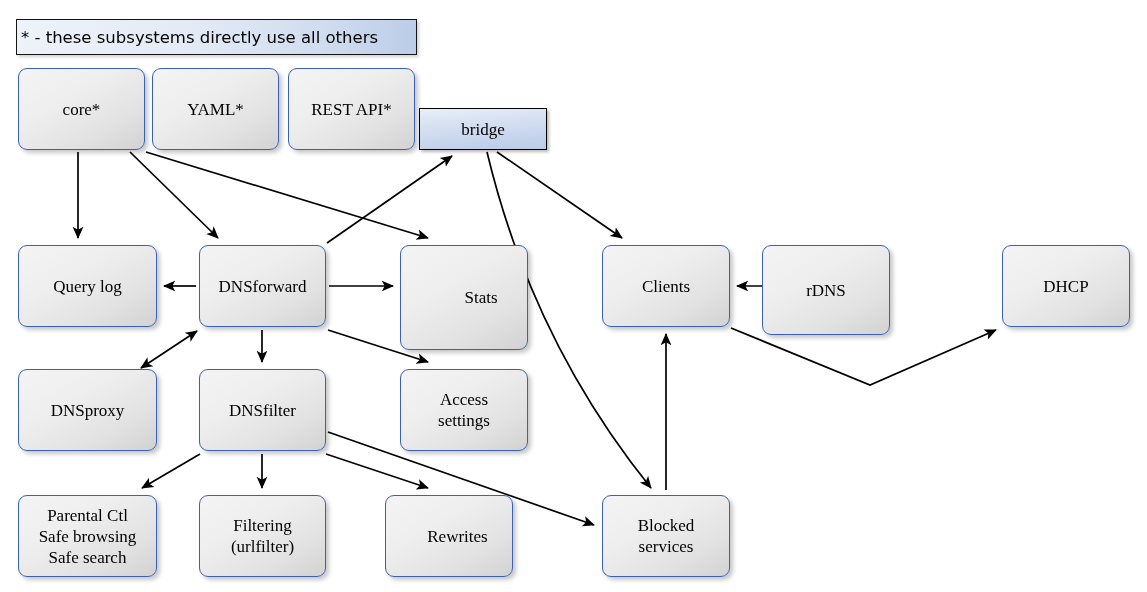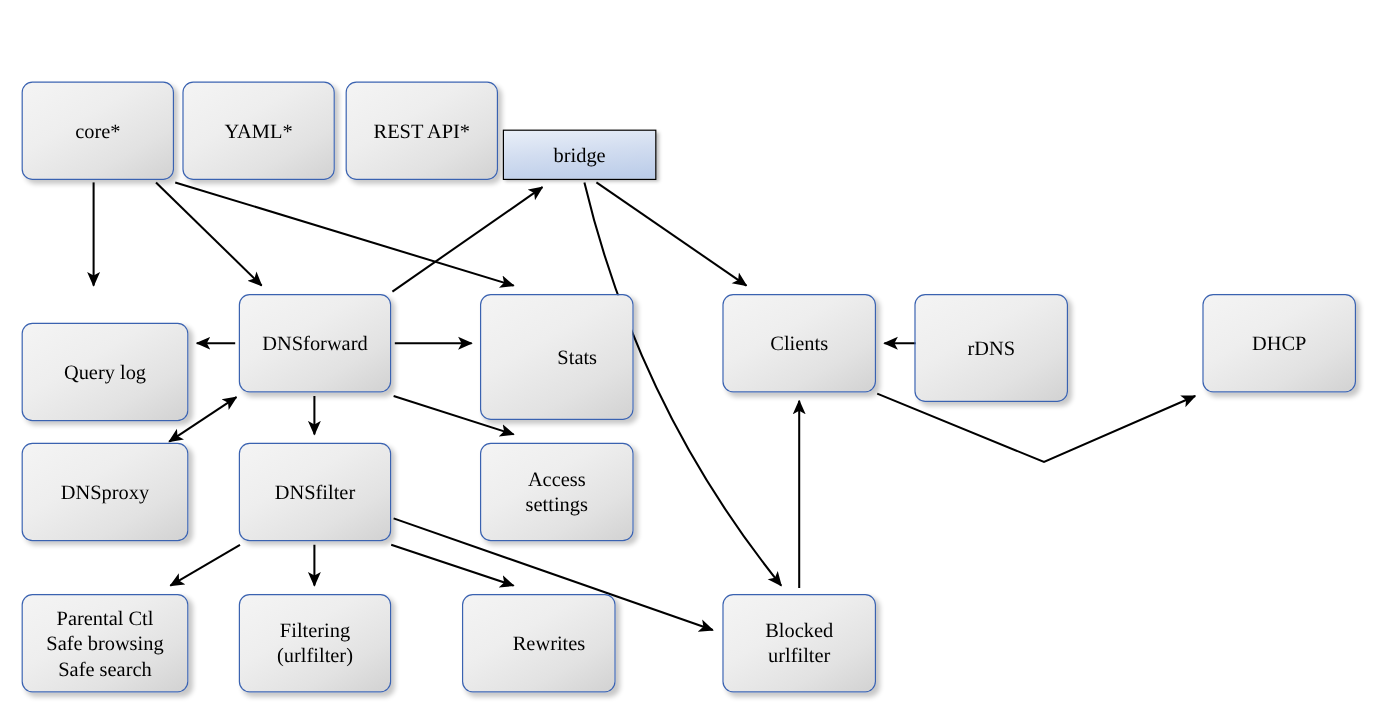--- a/index.html
+++ b/index.html
@@ -71,39 +71,42 @@
         <path d="M 200 454 L 142 488" marker-end="url(#ah)"></path>
         <path d="M 262 454 L 262 488" marker-end="url(#ah)"></path>
         <path d="M 326 454 L 428 488" marker-end="url(#ah)"></path>
         <path d="M 328 432 L 594 525" marker-end="url(#ah)"></path>
         <path d="M 798 286 L 737 286" marker-end="url(#ah)"></path>
         <path d="M 666 490 L 666 334" marker-end="url(#ah)"></path>
         <path d="M 731 328 L 870 385 L 996 330" marker-end="url(#ah)"></path>
       </g>
   </svg>
 
+  <div class="legend" style="left: 16px; top: 19px; width: 401px; height: 36px;">
+    <span>* - these subsystems directly use all others</span>
+  </div>
 
   <div id="nodes">
       <div class="node" style="left: 18px; top: 68px; width: 127px; height: 82px;"><span class="lbl">core*</span></div>
       <div class="node" style="left: 152px; top: 68px; width: 127px; height: 82px;"><span class="lbl">YAML*</span></div>
       <div class="node" style="left: 288px; top: 68px; width: 127px; height: 82px;"><span class="lbl">REST API*</span></div>
       <div class="node bridge" style="left: 419px; top: 108px; width: 128px; height: 42px;"><span class="lbl">bridge</span></div>
-      <div class="node" style="left: 18px; top: 245px; width: 139px; height: 82px; margin-top: 24px;"><span class="lbl">Query log</span></div>
+      <div class="node" style="left: 18px; top: 245px; width: 139px; height: 82px;"><span class="lbl">Query log</span></div>
       <div class="node" style="left: 199px; top: 245px; width: 127px; height: 82px;"><span class="lbl">DNSforward</span></div>
       <div class="node" style="left: 400px; top: 245px; width: 128px; height: 105px; padding-left: 34px;"><span class="lbl">Stats</span></div>
       <div class="node" style="left: 602px; top: 245px; width: 128px; height: 82px;"><span class="lbl">Clients</span></div>
       <div class="node" style="left: 762px; top: 245px; width: 128px; height: 90px;"><span class="lbl">rDNS</span></div>
       <div class="node" style="left: 1002px; top: 245px; width: 128px; height: 82px; justify-content: center;"><span class="lbl">DHCP</span></div>
       <div class="node" style="left: 18px; top: 369px; width: 139px; height: 82px;"><span class="lbl">DNSproxy</span></div>
       <div class="node" style="left: 199px; top: 369px; width: 127px; height: 82px;"><span class="lbl">DNSfilter</span></div>
       <div class="node" style="left: 400px; top: 369px; width: 128px; height: 82px;"><span class="lbl">Access
 settings</span></div>
       <div class="node" style="left: 18px; top: 495px; width: 139px; height: 82px;"><span class="lbl">Parental Ctl
 Safe browsing
 Safe search</span></div>
       <div class="node" style="left: 199px; top: 495px; width: 127px; height: 82px;"><span class="lbl">Filtering
 (urlfilter)</span></div>
       <div class="node" style="left: 385px; top: 495px; width: 128px; height: 82px; padding-left: 17px;"><span class="lbl">Rewrites</span></div>
       <div class="node" style="left: 602px; top: 495px; width: 128px; height: 82px;"><span class="lbl">Blocked
-urlfilter</span></div>
+services</span></div>
     </div>
 
 </div>
 
 </body></html>

